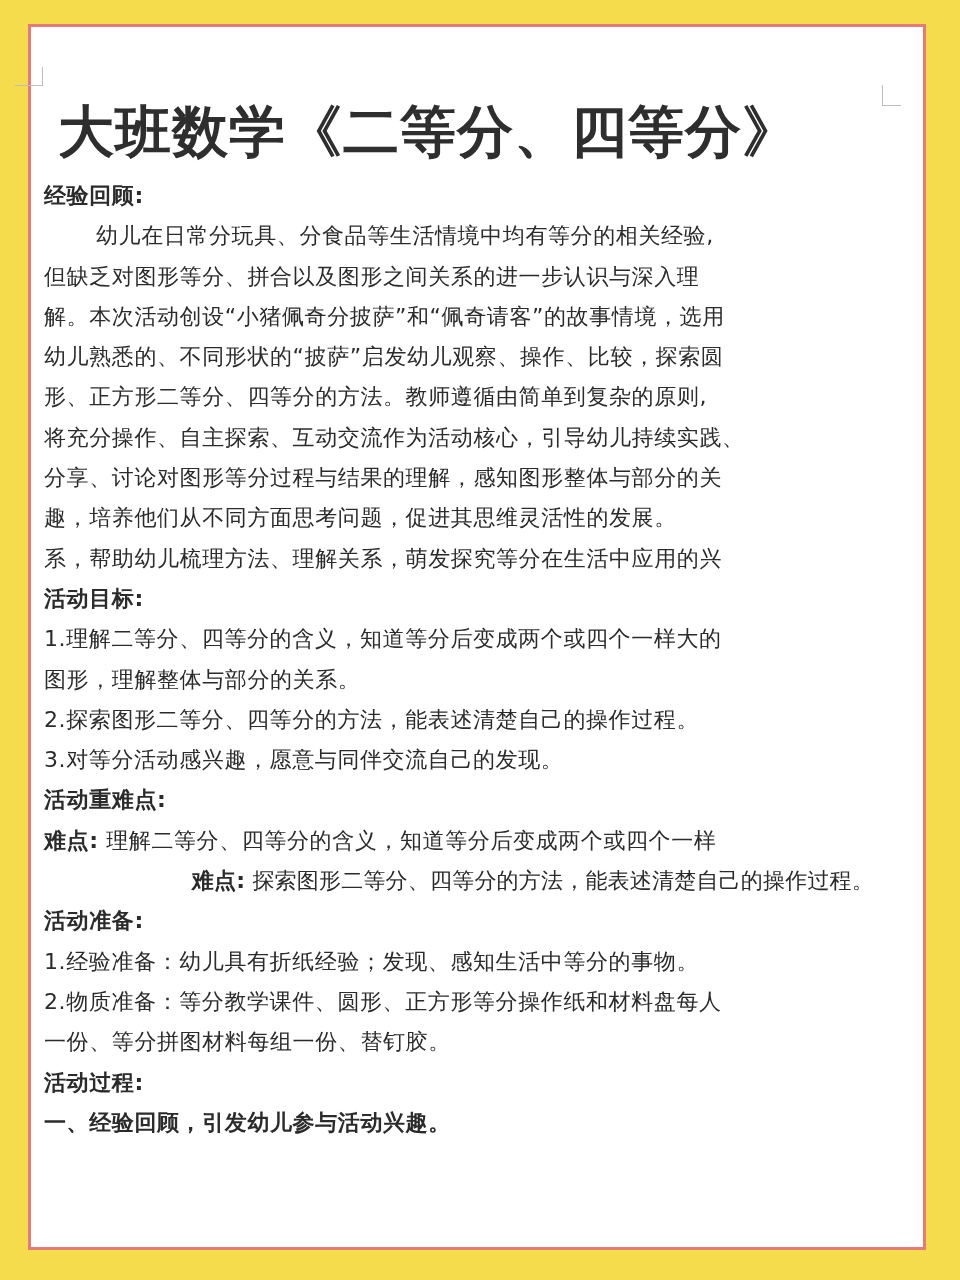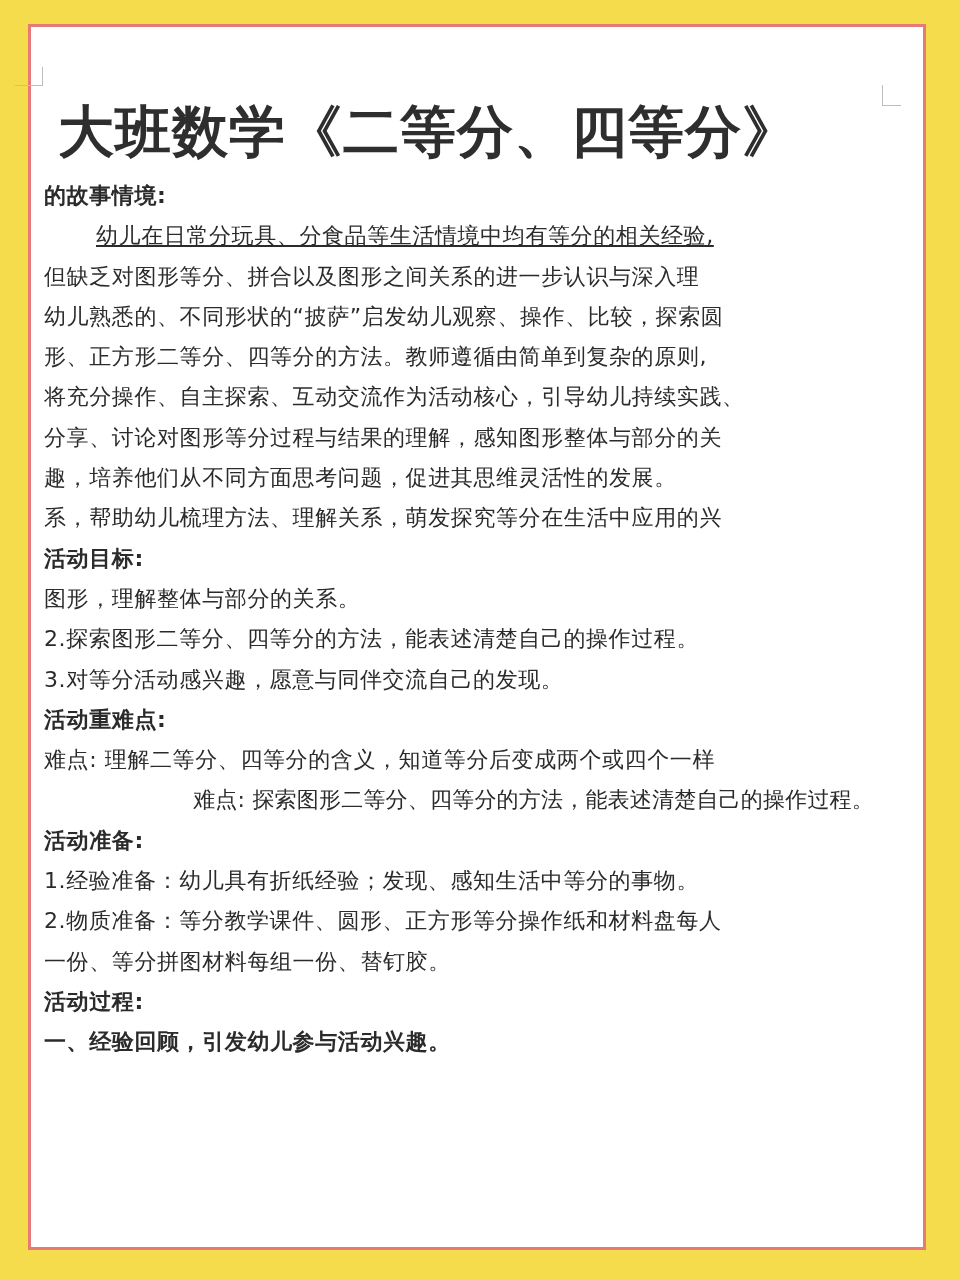--- a/index.html
+++ b/index.html
@@ -42,45 +42,47 @@
   }
   .content {
     position: absolute;
     left: 44px; top: 176px;
     width: 830px;
     font-size: 22px;
     line-height: 40.3px;
   }
   .line { white-space: nowrap; height: 40.3px; letter-spacing: 0.6px; }
   .heading { font-weight: bold; }
-  .indent { padding-left: 52px; text-decoration: underline; }
-  .bold-lead { font-weight: normal; }
+  .indent { padding-left: 52px; }
+  .bold-lead { font-weight: bold; }
 </style>
 </head>
 <body>
 
 <div class="paper"></div>
 <div class="corner-mark corner-tl"></div>
 <div class="corner-mark corner-tr"></div>
 
 <div class="title">大班数学《二等分、四等分》</div>
 
 <div class="content">
 
-  <div class="line heading">的故事情境:</div>
+  <div class="line heading">经验回顾:</div>
   <div class="line indent">幼儿在日常分玩具、分食品等生活情境中均有等分的相关经验,</div>
   <div class="line">但缺乏对图形等分、拼合以及图形之间关系的进一步认识与深入理</div>
+  <div class="line">解。本次活动创设“小猪佩奇分披萨”和“佩奇请客”的故事情境，选用</div>
   <div class="line">幼儿熟悉的、不同形状的“披萨”启发幼儿观察、操作、比较，探索圆</div>
   <div class="line">形、正方形二等分、四等分的方法。教师遵循由简单到复杂的原则,</div>
   <div class="line">将充分操作、自主探索、互动交流作为活动核心，引导幼儿持续实践、</div>
   <div class="line">分享、讨论对图形等分过程与结果的理解，感知图形整体与部分的关</div>
   <div class="line">趣，培养他们从不同方面思考问题，促进其思维灵活性的发展。</div>
   <div class="line">系，帮助幼儿梳理方法、理解关系，萌发探究等分在生活中应用的兴</div>
 
   <div class="line heading">活动目标:</div>
+  <div class="line">1.理解二等分、四等分的含义，知道等分后变成两个或四个一样大的</div>
   <div class="line">图形，理解整体与部分的关系。</div>
   <div class="line">2.探索图形二等分、四等分的方法，能表述清楚自己的操作过程。</div>
   <div class="line">3.对等分活动感兴趣，愿意与同伴交流自己的发现。</div>
 
   <div class="line heading">活动重难点:</div>
   <div class="line">
     <span class="bold-lead">难点:</span>
     <span>理解二等分、四等分的含义，知道等分后变成两个或四个一样</span>
   </div>
   <div class="line" style="letter-spacing:0.2px;text-align:right;">

